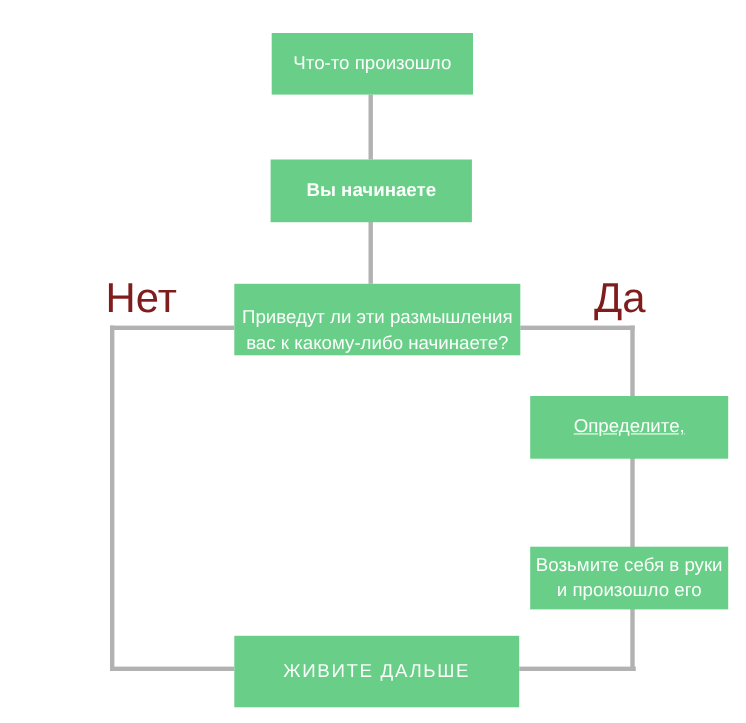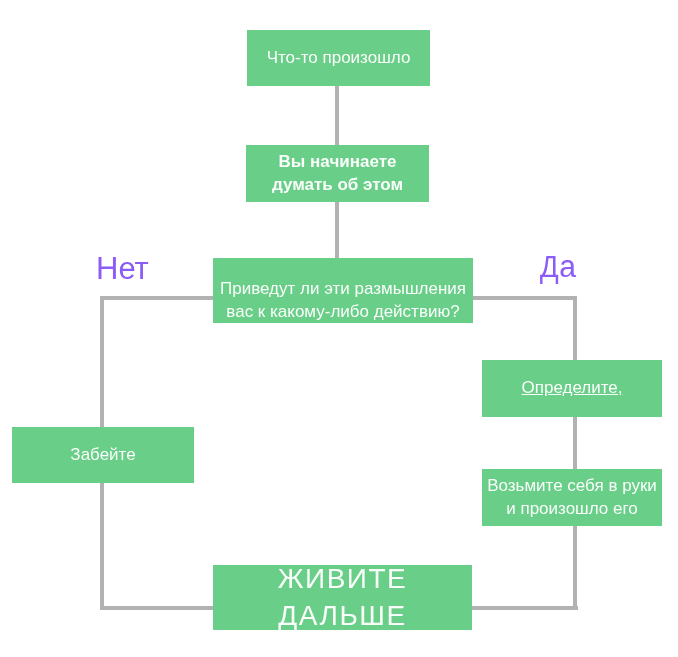--- a/index.html
+++ b/index.html
@@ -34,32 +34,32 @@
     font-size: 17px;
     line-height: 1.32;
     box-sizing: border-box;
   }
   .node span { display: block; }
   .node-start  { left: 247px; top: 13px;  width: 183px; height: 56px; }
   .node-think  { left: 246px; top: 128px; width: 183px; height: 57px; font-weight: bold; }
   .node-decision { left: 213px; top: 241px; width: 260px; height: 65px; justify-content: flex-end; }
   .node-forget { left: 12px;  top: 410px; width: 182px; height: 56px; }
   .node-define { left: 482px; top: 343px; width: 180px; height: 57px; text-decoration: underline; }
-  .node-act    { left: 482px; top: 452px; width: 180px; height: 57px; }
-  .node-end    { left: 213px; top: 548px; width: 259px; height: 65px;
-                 font-size: 28px; letter-spacing: 1.5px; text-align: center; }
+  .node-act    { left: 482px; top: 480px; width: 180px; height: 57px; }
+  .node-end    { left: 213px; top: 561px; width: 259px; height: 65px;
+                 font-size: 17px; letter-spacing: 1.5px; text-align: center; }
   .branch-label {
     position: absolute;
     z-index: 2;
-    color: #8b5cf6;
-    font-size: 31px;
+    color: #7f1d1d;
+    font-size: 38px;
     line-height: 1;
   }
   .label-no  { left: 96px;  top: 236px; }
-  .label-yes { left: 540px; top: 236px; font-family: Liberation Mono, monospace; }
+  .label-yes { left: 540px; top: 236px; }
   
   .c-start-think   { left: 335px; top: 69px;  width: 4px;   height: 59px; }
   .c-think-decision{ left: 335px; top: 184px; width: 4px;   height: 57px; }
   .c-no-h          { left: 100px; top: 279px; width: 113px; height: 4px; }
   .c-no-v          { left: 100px; top: 279px; width: 4px;   height: 314px; }
   .c-yes-h         { left: 473px; top: 279px; width: 104px; height: 4px; }
   .c-yes-v         { left: 573px; top: 279px; width: 4px;   height: 314px; }
   .c-bottom-left   { left: 100px; top: 589px; width: 113px; height: 4px; }
   .c-bottom-right  { left: 472px; top: 589px; width: 106px; height: 4px; }
   .bottom-band {
@@ -85,34 +85,30 @@
   <div class="line c-yes-v"></div>
   <div class="line c-bottom-left"></div>
   <div class="line c-bottom-right"></div>
 
   <div class="node node-start">
     <span>Что-то произошло</span>
   </div>
 
   <div class="node node-think">
     <span>Вы начинаете</span>
-    <span>думать об этом</span>
   </div>
 
   <div class="node node-decision">
     <span>Приведут ли эти размышления</span>
-    <span>вас к какому-либо действию?</span>
+    <span>вас к какому-либо начинаете?</span>
   </div>
 
   <div class="branch-label label-no">Нет</div>
   <div class="branch-label label-yes">Да</div>
 
-  <div class="node node-forget">
-    <span>Забейте</span>
-  </div>
 
   <div class="node node-define">
     <span>Определите,</span>
   </div>
 
   <div class="node node-act">
     <span>Возьмите себя в руки</span>
     <span>и произошло его</span>
   </div>
 

